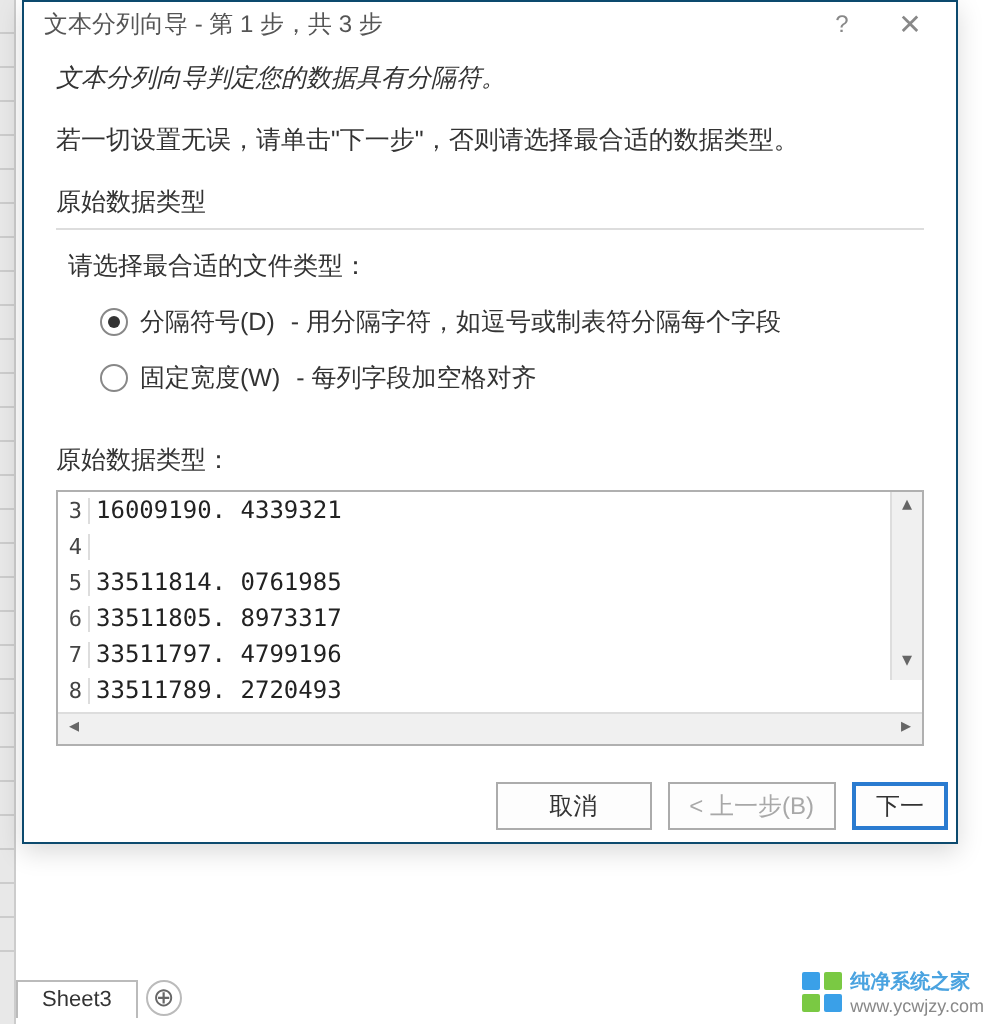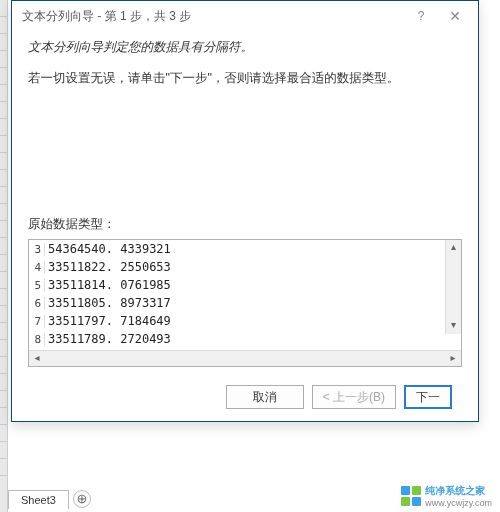--- a/index.html
+++ b/index.html
@@ -197,21 +197,21 @@
     justify-content: space-between;
     font-size: 10px;
     color: #666;
   }
   .hscroll .arrow { width: 16px; text-align: center; line-height: 14px; }
 
   .button-row {
     display: flex;
     justify-content: flex-end;
     gap: 8px;
-    padding: 10px 26px 12px 16px;
+    padding: 10px 4px 12px 16px;
   }
   .btn {
     min-width: 78px;
     height: 24px;
     border: 1px solid #acacac;
     background: #fdfdfd;
     text-align: center;
     line-height: 22px;
     font-size: 12px;
     color: #333;
@@ -290,44 +290,62 @@
   <div class="titlebar">
     <span class="title">文本分列向导 - 第 1 步，共 3 步</span>
     <span class="winbtn">?</span>
     <span class="winbtn close">✕</span>
   </div>
 
   <div class="body-area">
     <div class="intro1">文本分列向导判定您的数据具有分隔符。</div>
     <div class="intro2">若一切设置无误，请单击"下一步"，否则请选择最合适的数据类型。</div>
 
+    <div class="fieldset">
+      <div class="legend">原始数据类型</div>
+      <div class="line"></div>
+      <div class="inner">
+        <div class="prompt">请选择最合适的文件类型：</div>
+
+        <div class="radio-row">
+          <span class="radio checked"></span>
+          <span class="radio-label">分隔符号(D)</span>
+          <span class="radio-desc">- 用分隔字符，如逗号或制表符分隔每个字段</span>
+        </div>
+
+        <div class="radio-row">
+          <span class="radio"></span>
+          <span class="radio-label">固定宽度(W)</span>
+          <span class="radio-desc">- 每列字段加空格对齐</span>
+        </div>
+      </div>
+    </div>
 
     <div class="preview-section">
       <div class="legend">原始数据类型：</div>
       <div class="preview-box">
         <div class="preview-grid">
           <div class="prow">
               <span class="ln">3</span>
-              <span class="val">54364540. 4339321</span>
+              <span class="val">16009190. 4339321</span>
             </div>
           <div class="prow">
               <span class="ln">4</span>
-              <span class="val">33511822. 2550653</span>
             </div>
           <div class="prow">
               <span class="ln">5</span>
               <span class="val">33511814. 0761985</span>
             </div>
           <div class="prow">
               <span class="ln">6</span>
               <span class="val">33511805. 8973317</span>
             </div>
           <div class="prow">
               <span class="ln">7</span>
-              <span class="val">33511797. 7184649</span>
+              <span class="val">33511797. 4799196</span>
             </div>
           <div class="prow">
               <span class="ln">8</span>
               <span class="val">33511789. 2720493</span>
             </div>
           <div class="vscroll">
             <div class="arrow">▴</div>
             <div class="arrow down">▾</div>
           </div>
         </div>

